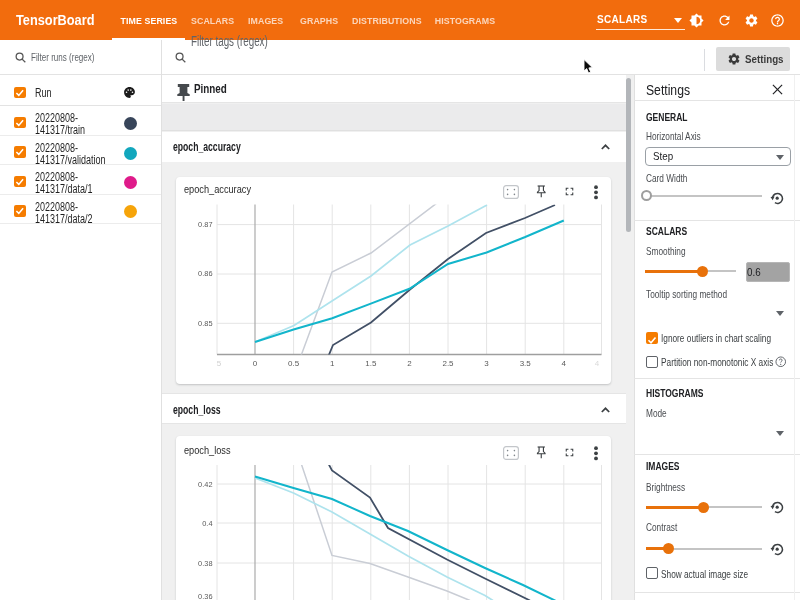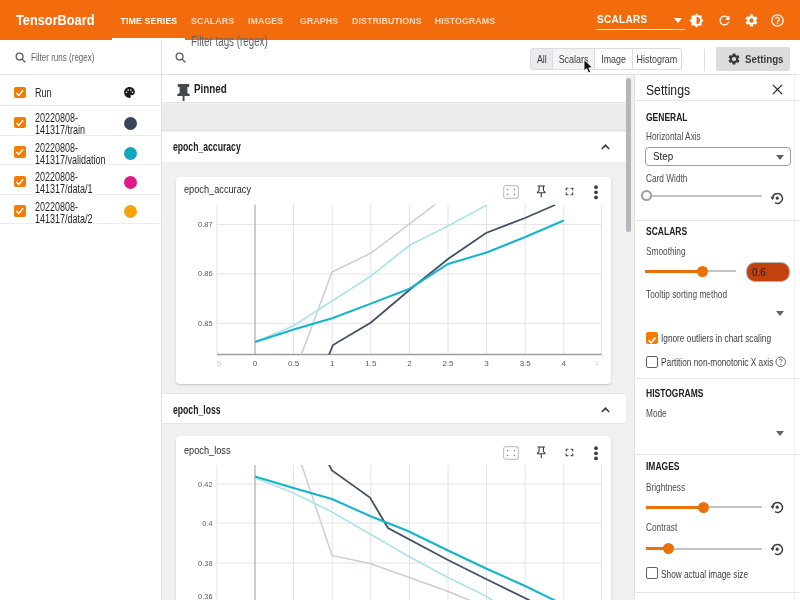--- a/index.html
+++ b/index.html
@@ -110,26 +110,20 @@
 
 <div class="abs" style="left:162px;top:40px;width:638px;height:35px;background:#fff;border-bottom:1px solid #e2e2e2;"></div>
 <svg class="abs" style="left:175px;top:52px;" width="11" height="11" viewBox="0 0 24 24" fill="none" stroke="#555" stroke-width="2.8">
       <circle cx="10" cy="10" r="7.5"></circle>
       <line x1="15.5" y1="15.5" x2="22.5" y2="22.5"></line>
     </svg>
 <div class="abs" style="left:191px;top:33px;font-size:14px;color:#5f6368;"><span class="cx" style="--s:0.7;">Filter tags (regex)</span></div>
 <style>
 .tgl { height:22px; line-height:20px; border:1px solid #dadce0; border-left:none; font-size:10.5px; color:#3c4043; text-align:center; background:#fff; }
 </style>
-<div class="abs" style="left:530px;top:48px;display:flex;">
-  <div class="tgl" style="width:23px;border-left:1px solid #dadce0;border-radius:3px 0 0 3px;background:#e8eaed;"><span class="cx" style="--s:0.85;transform-origin:50% 50%;">All</span></div>
-  <div class="tgl" style="width:41.5px;background:#f1f3f4;"><span class="cx" style="--s:0.85;transform-origin:50% 50%;">Scalars</span></div>
-  <div class="tgl" style="width:38.5px;"><span class="cx" style="--s:0.85;transform-origin:50% 50%;">Image</span></div>
-  <div class="tgl" style="width:49px;border-radius:0 3px 3px 0;"><span class="cx" style="--s:0.85;transform-origin:50% 50%;">Histogram</span></div>
-</div>
 <div class="abs" style="left:704px;top:49px;width:1px;height:22px;background:#dadce0;"></div>
 <div class="abs" style="left:716px;top:47px;width:74px;height:24px;background:#dcdcdc;border-radius:2px;"></div>
 <svg class="abs" style="left:726.5px;top:52px;" width="14" height="14" viewBox="0 0 24 24" fill="#3a3a3a">
       <path d="M19.14 12.94c.04-.3.06-.61.06-.94 0-.32-.02-.64-.07-.94l2.03-1.58c.18-.14.23-.41.12-.61l-1.92-3.32c-.12-.22-.37-.29-.59-.22l-2.39.96c-.5-.38-1.03-.7-1.62-.94l-.36-2.54c-.04-.24-.24-.41-.48-.41h-3.84c-.24 0-.43.17-.47.41l-.36 2.54c-.59.24-1.13.57-1.62.94l-2.39-.96c-.22-.08-.47 0-.59.22L2.74 8.87c-.12.21-.08.47.12.61l2.03 1.58c-.05.3-.09.63-.09.94s.02.64.07.94l-2.03 1.58c-.18.14-.23.41-.12.61l1.92 3.32c.12.22.37.29.59.22l2.39-.96c.5.38 1.03.7 1.62.94l.36 2.54c.05.24.24.41.48.41h3.84c.24 0 .44-.17.47-.41l.36-2.54c.59-.24 1.13-.56 1.62-.94l2.39.96c.22.08.47 0 .59-.22l1.92-3.32c.12-.22.07-.47-.12-.61l-2.01-1.58zM12 15.6c-1.98 0-3.6-1.62-3.6-3.6s1.62-3.6 3.6-3.6 3.6 1.62 3.6 3.6-1.62 3.6-3.6 3.6z"></path>
     </svg>
 <div class="abs" style="left:745px;top:52.5px;font-size:11.5px;font-weight:bold;color:#3a3a3a;"><span class="cx" style="--s:0.85;">Settings</span></div>
 
 <svg class="abs" style="left:582.5px;top:59px;" width="11" height="16" viewBox="0 0 11 16">
       <path d="M1 0.5 L1 12 L3.7 9.6 L5.5 14 L7.7 13.1 L5.9 8.9 L9.4 8.6 Z" fill="#0b0b0b" stroke="#fff" stroke-width="0.9"></path>
     </svg>
@@ -312,21 +306,21 @@
       <path d="M0.5 6.0 L4.6 5.4 L2.7 9.3 Z" fill="#3c4043"></path>
       <circle cx="7.2" cy="7.2" r="1.6" fill="#3c4043"></circle>
     </svg>
 <div class="pdiv" style="top:219.5px;"></div>
 
 <div class="sect" style="top:226px;">SCALARS</div>
 <div class="flabel" style="top:245px;">Smoothing</div>
 <div class="track" style="left:645px;top:270px;width:91px;"></div>
 <div class="tfill" style="left:645px;top:269.5px;width:57px;"></div>
 <div class="thumb" style="left:696.5px;top:265.5px;"></div>
-<div class="abs" style="left:746px;top:261.5px;width:44px;height:20px;border:1px solid #b6b6b6;border-radius:9px;background:#c2410c;font-size:11.5px;color:#202124;line-height:18px;padding-left:5px;"><span class="cx" style="--s:0.85;">0.6</span></div>
+<div class="abs" style="left:746px;top:261.5px;width:44px;height:20px;border:1px solid #b6b6b6;border-radius:2px;background:#a3a3a3;font-size:11.5px;color:#202124;line-height:18px;"><span class="cx" style="--s:0.85;">0.6</span></div>
 <div class="flabel" style="top:288px;">Tooltip sorting method</div>
 <div class="caret" style="left:776px;top:311px;"></div>
 <div class="pcb" style="left:646px;top:331.5px;border-radius:2px;background:#f57c00;"><svg width="12" height="12" viewBox="0 0 24 24">
         <path d="M5 12.5 L10 17.5 L19 7" stroke="#fff" stroke-width="3.2" fill="none"></path>
       </svg></div>
 <div class="abs" style="left:661px;top:332px;font-size:11.5px;color:#3c4043;"><span class="cx" style="--s:0.72;">Ignore outliers in chart scaling</span></div>
 <div class="pcb" style="left:646px;top:355.5px;border-radius:2px;border:1.6px solid #5f6368;background:#fff;"></div>
 <div class="abs" style="left:661px;top:356px;font-size:11.5px;color:#3c4043;"><span class="cx" style="--s:0.72;">Partition non-monotonic X axis</span></div>
 <svg class="abs" style="left:774.5px;top:355.5px;" width="11.5" height="11.5" viewBox="0 0 24 24" fill="none" stroke="#5f6368" stroke-width="2">
       <circle cx="12" cy="12" r="10"></circle>

